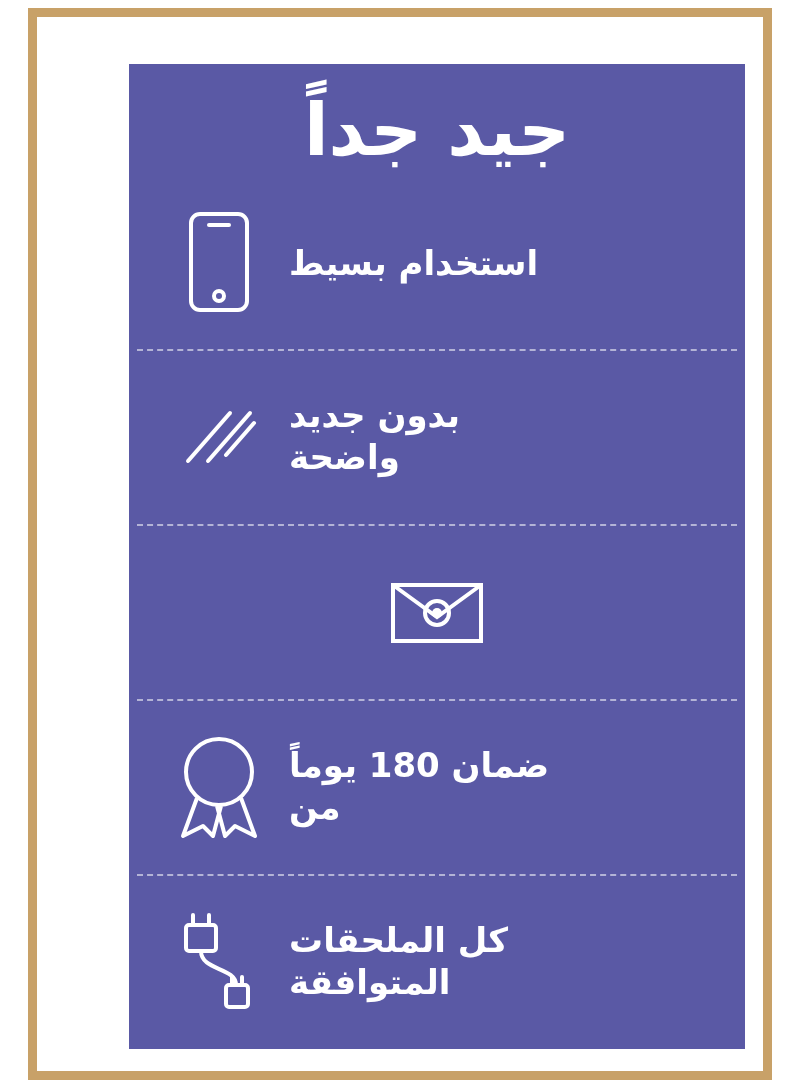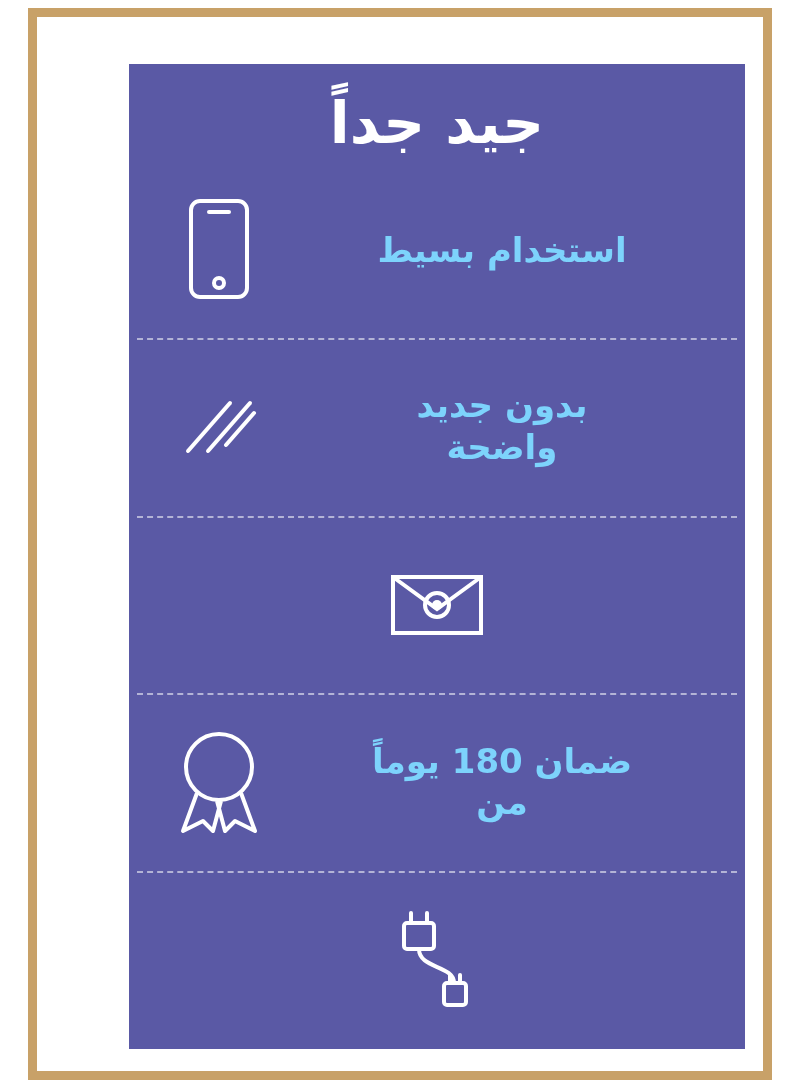--- a/index.html
+++ b/index.html
@@ -42,21 +42,21 @@
     width: 616px;
     height: 985px;
     background: #5a59a5;
     box-sizing: border-box;
     display: flex;
     flex-direction: column;
   }
 
   .headline {
     color: #ffffff;
-    font-size: 58px;
+    font-size: 72px;
     font-weight: bold;
     text-align: center;
     letter-spacing: -1px;
     line-height: 1.0;
     padding: 30px 28px 8px 28px;
     direction: rtl;
     white-space: nowrap;
   }
 
   .rows {
@@ -79,25 +79,25 @@
   .feature-row + .feature-row::before {
     content: "";
     position: absolute;
     top: 0;
     right: 8px;
     left: 8px;
     border-top: 2px dashed rgba(255,255,255,0.55);
   }
 
   .feature-label {
-    color: #7dd3fc;
+    color: #ffffff;
     font-size: 34px;
     font-weight: bold;
     line-height: 1.22;
-    text-align: center;
+    text-align: left;
     direction: rtl;
     flex: 1 1 auto;
     padding-left: 10px;
     white-space: pre-line;
   }
 
   .feature-icon {
     flex: 0 0 auto;
     width: 120px;
     height: 112px;
@@ -164,20 +164,22 @@
           <div class="feature-icon">
             <svg width="100" height="106" viewBox="0 0 100 106" fill="none" stroke="#ffffff" stroke-width="4" stroke-linejoin="round">
               <circle cx="50" cy="38" r="33"></circle>
               <path d="M28 64 L14 102 L34 92 L44 102 L52 72"></path>
               <path d="M72 64 L86 102 L66 92 L56 102 L48 72"></path>
             </svg>
           </div>
         </div>
 
         <div class="feature-row">
+          <div class="feature-label">كل الملحقات
+المتوافقة</div>
           <div class="feature-icon">
             <svg width="86" height="106" viewBox="0 0 86 106" fill="none" stroke="#ffffff" stroke-width="4" stroke-linecap="round" stroke-linejoin="round">
               <rect x="10" y="16" width="30" height="26" rx="3"></rect>
               <line x1="17" y1="16" x2="17" y2="6"></line>
               <line x1="33" y1="16" x2="33" y2="6"></line>
               <path d="M25 42 C25 62, 60 58, 60 76"></path>
               <rect x="50" y="76" width="22" height="22" rx="3"></rect>
               <line x1="56" y1="76" x2="56" y2="68"></line>
               <line x1="66" y1="76" x2="66" y2="68"></line>
             </svg>

